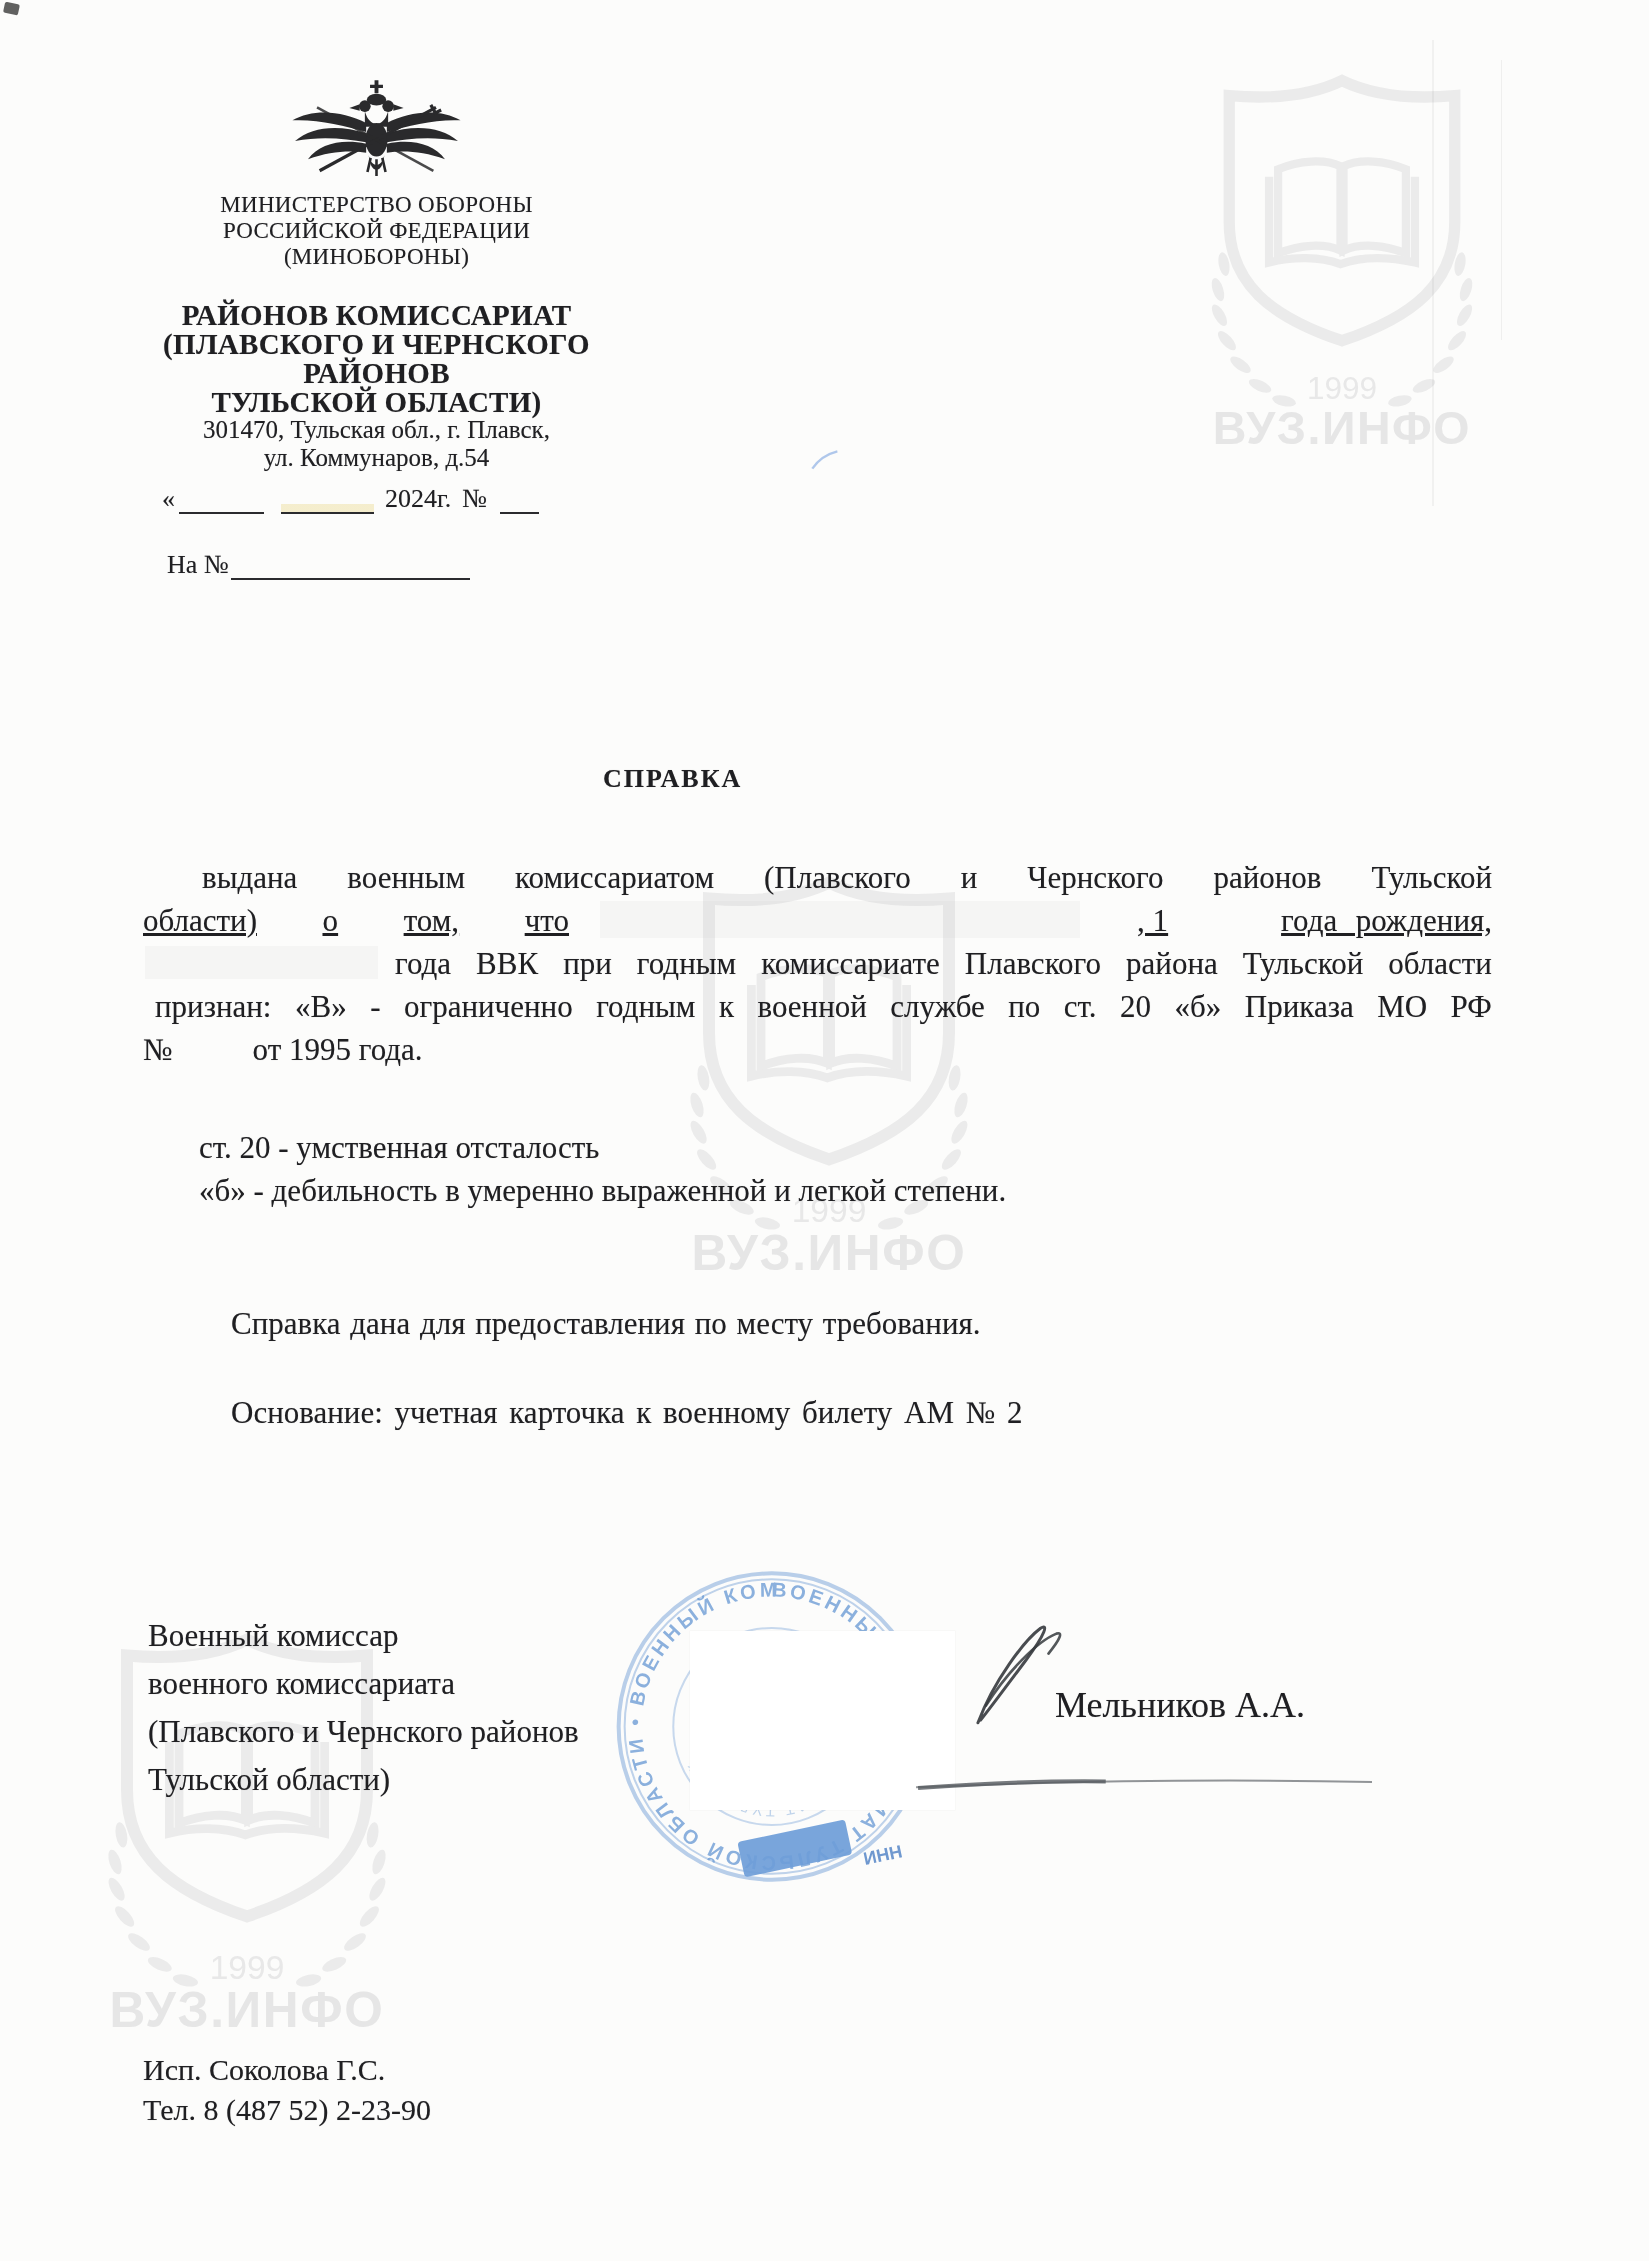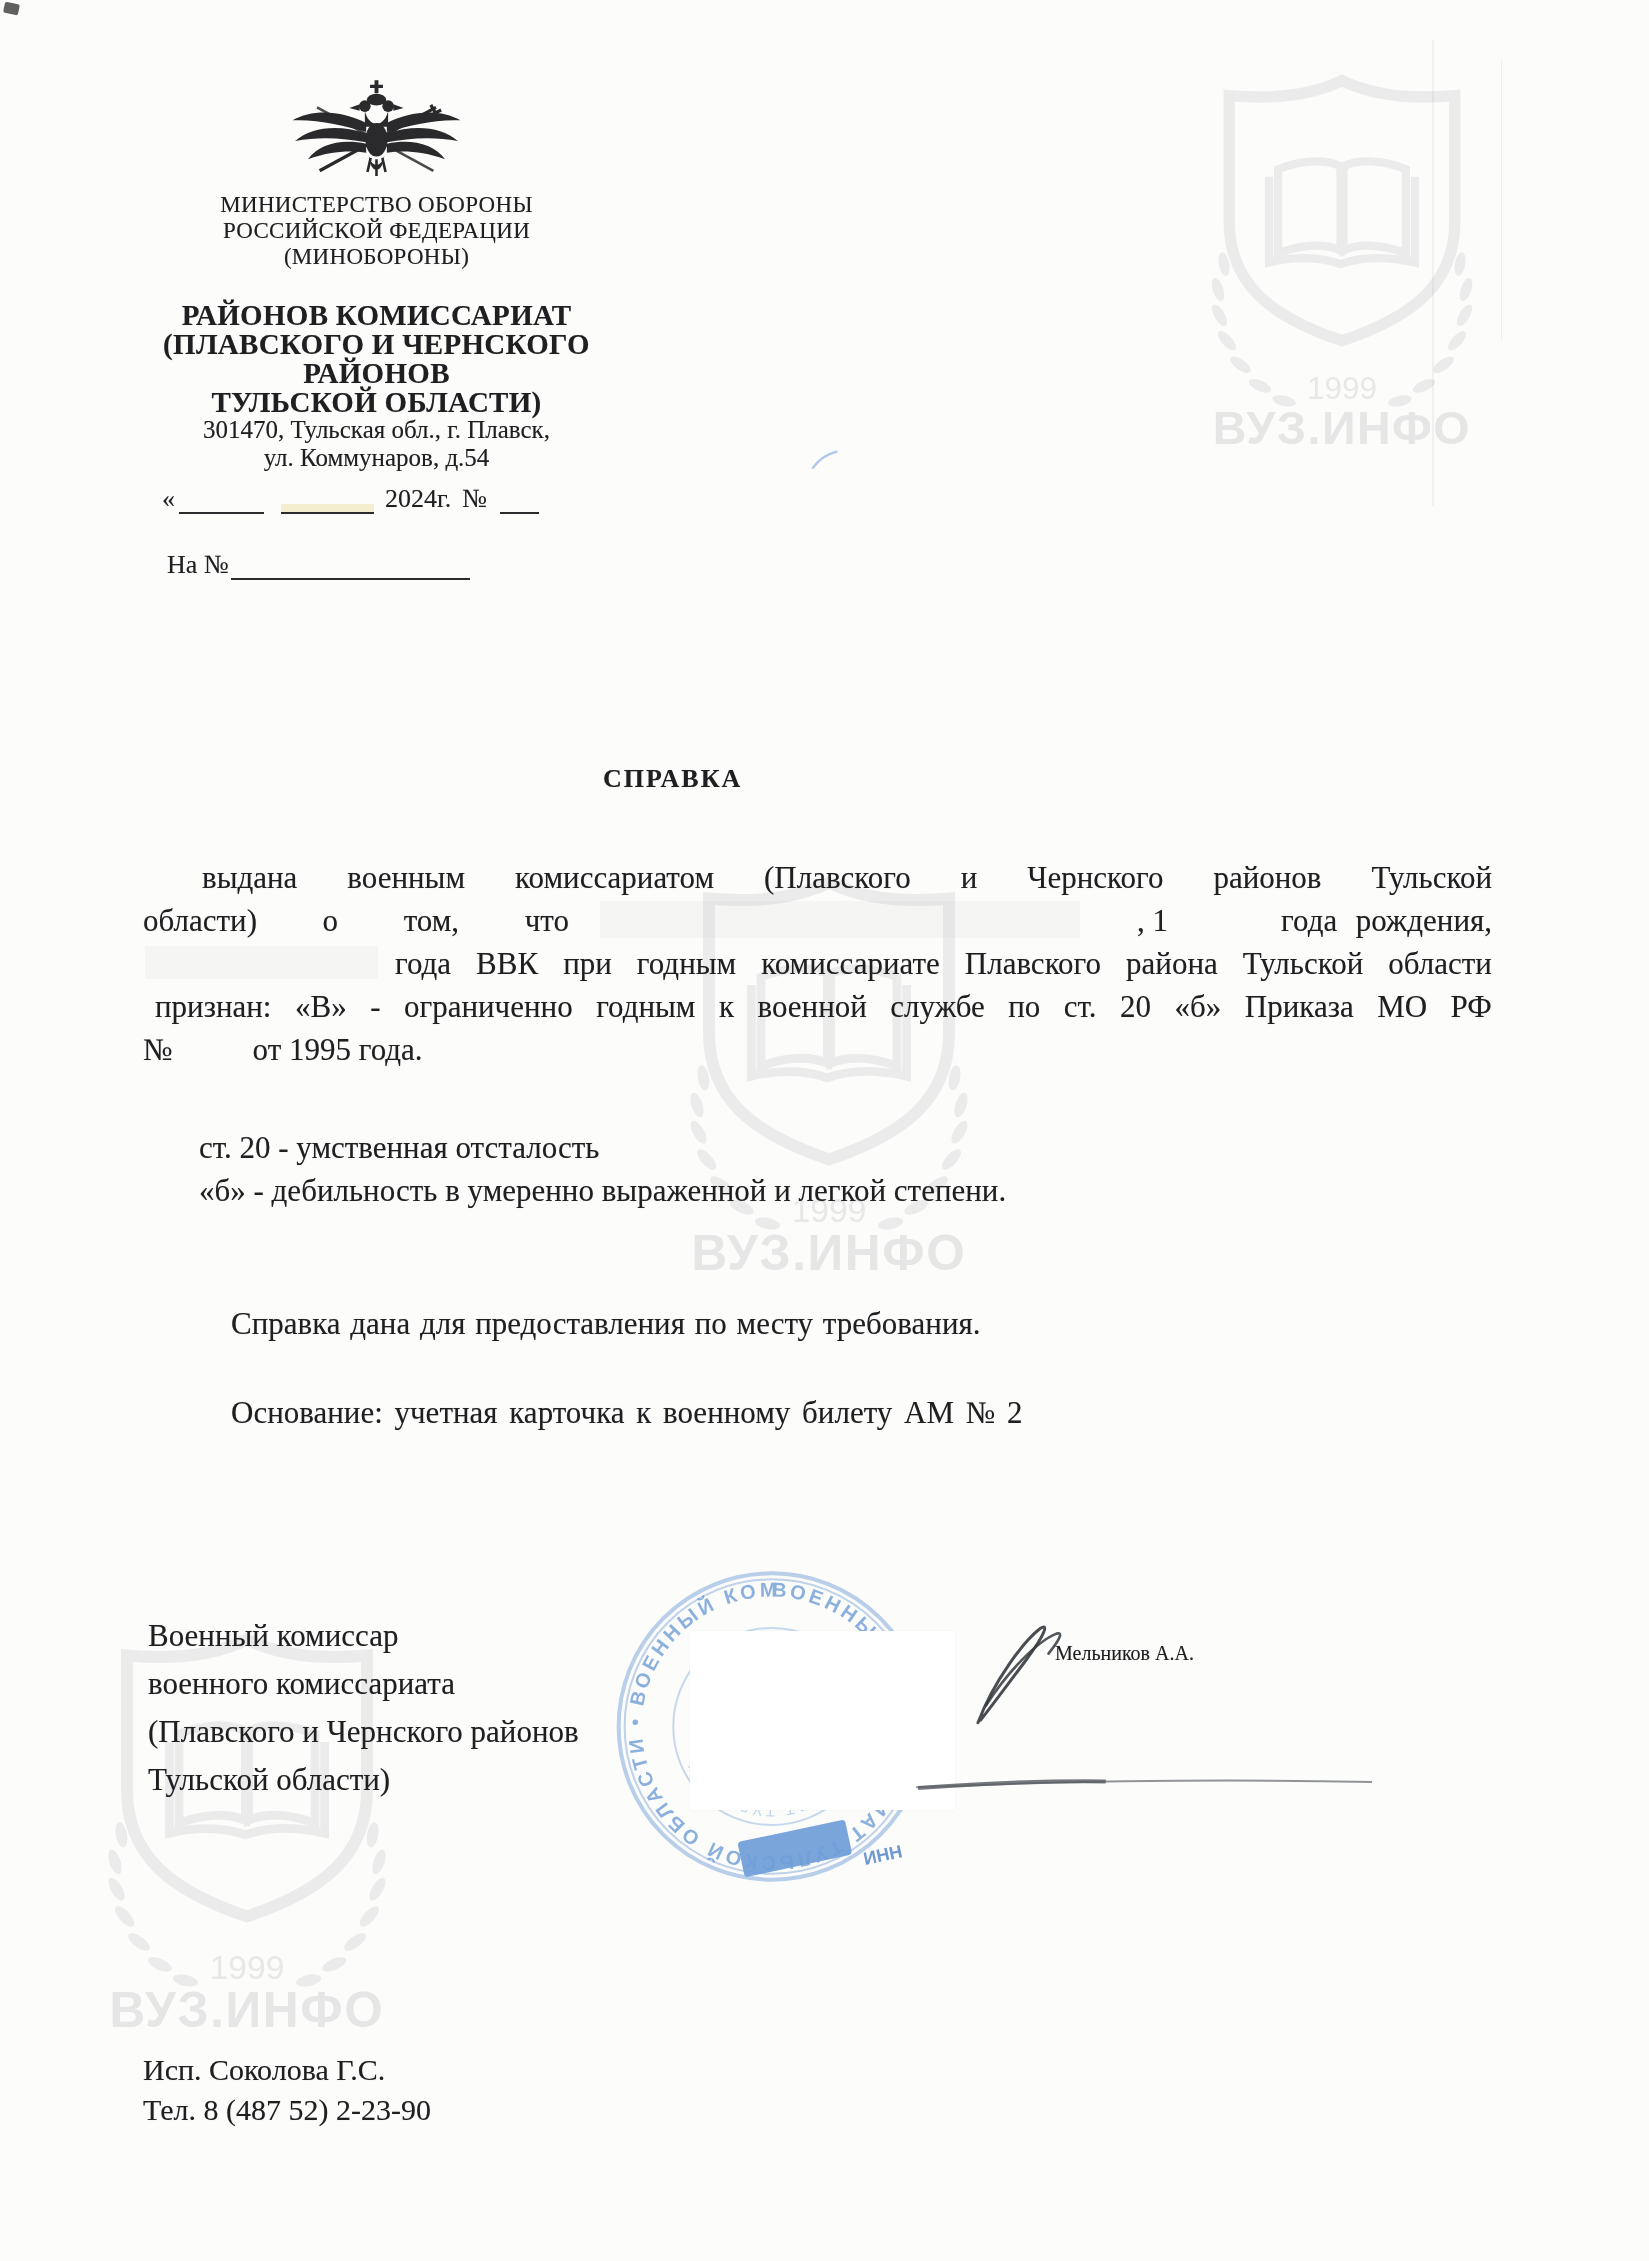--- a/index.html
+++ b/index.html
@@ -24,36 +24,36 @@
   .date-txt{margin-left:10.7px;}
   .ref-row{left:167px;top:548px;font-size:26px;display:flex;align-items:center;height:33px;}
   .b4{width:239px;margin-left:2.7px;}
   
   .title{left:603px;top:764px;font-size:26px;font-weight:bold;letter-spacing:2px;}
   
   .para{left:143px;top:856px;width:1349px;font-size:31px;}
   .line{height:43px;line-height:43px;white-space:nowrap;}
   .jline{display:flex;justify-content:space-between;margin-left:12px;}
   .p1l1{padding-left:47px;}
-  .p1l2{display:flex;}
+  .p1l2{display:flex;text-decoration:underline;}
   .p1l2 .a{width:426px;display:flex;justify-content:space-between;}
   .spflex{flex:1;}
   .sp170{width:113px;}
   .wsx{word-spacing:10.7px;}
   .p1l3{display:flex;}
   .sp378{width:252px;}
   .p1l3 .inner{flex:1;display:flex;justify-content:space-between;}
   .p1l5 .gap{display:inline-block;width:80px;}
   .article{left:199px;top:1126px;width:1266px;font-size:31px;}
   .article .line{height:43px;line-height:43px;}
   .purpose{left:231px;top:1306px;font-size:31px;word-spacing:2px;}
   .basis{left:231px;top:1395px;font-size:31px;word-spacing:4px;}
   
   .sig-pos{left:148px;top:1612px;font-size:31px;line-height:48px;}
-  .sig-name{left:1055px;top:1642px;font-size:20px;}
+  .sig-name{left:1055px;top:1684px;font-size:36px;}
   
   .footer{left:143px;top:2050px;font-size:30px;line-height:40px;}
   
   .white-box{left:690px;top:1631px;width:265px;height:179px;background:#ffffff;box-shadow:0 0 0 0.7px rgba(0,0,0,.025);}
   .shade1{left:600px;top:901px;width:480px;height:37px;background:rgba(190,190,190,.10);}
   .shade2{left:145px;top:946px;width:233px;height:33px;background:rgba(190,190,190,.10);}
   .corner-mark{left:4px;top:2.7px;width:14.7px;height:10.7px;background:#3a3a3a;border-radius:2px;opacity:.8;transform:rotate(12deg);}
   .streak1{left:1432px;top:40px;width:2px;height:466px;background:rgba(120,120,120,.08);}
   .streak2{left:1501px;top:60px;width:1.3px;height:280px;background:rgba(0,0,0,.05);}
   .wm-svg{position:absolute;}

